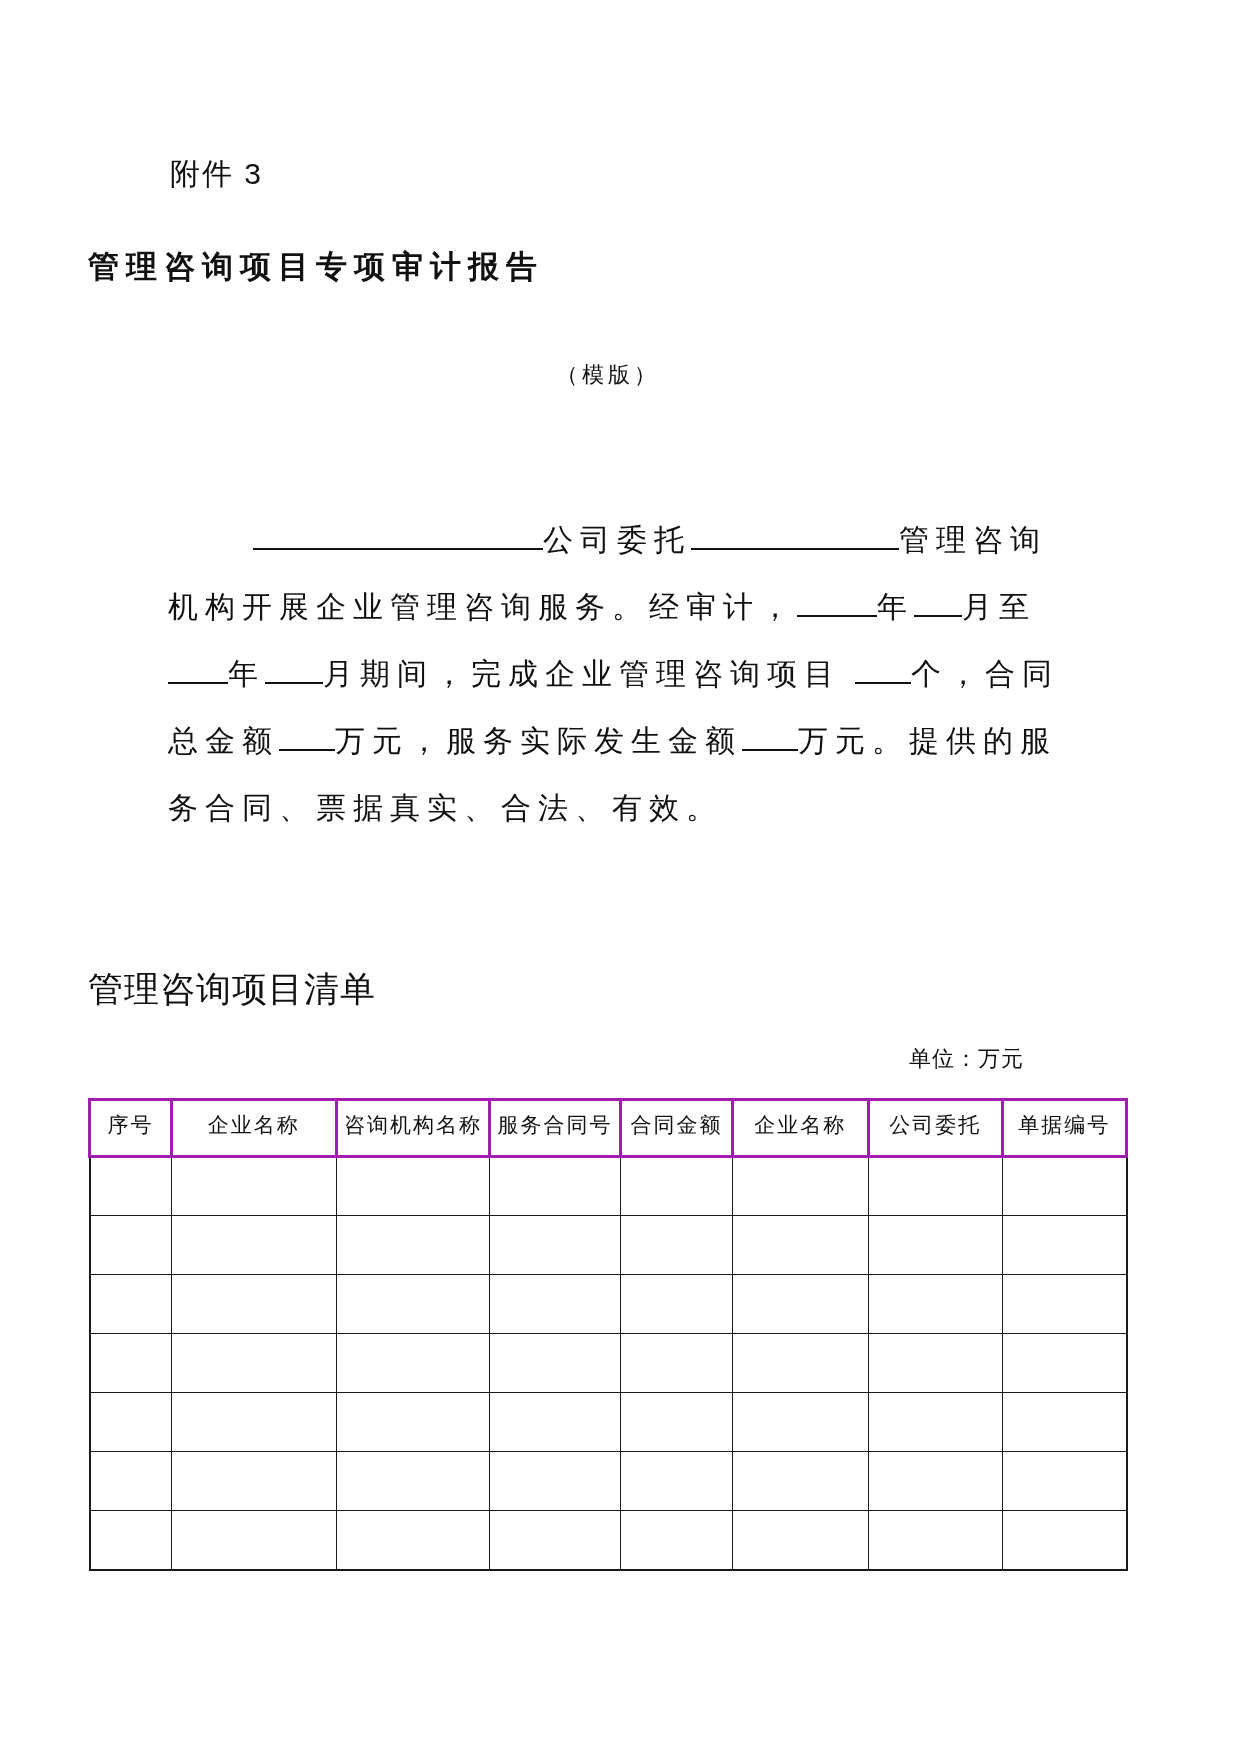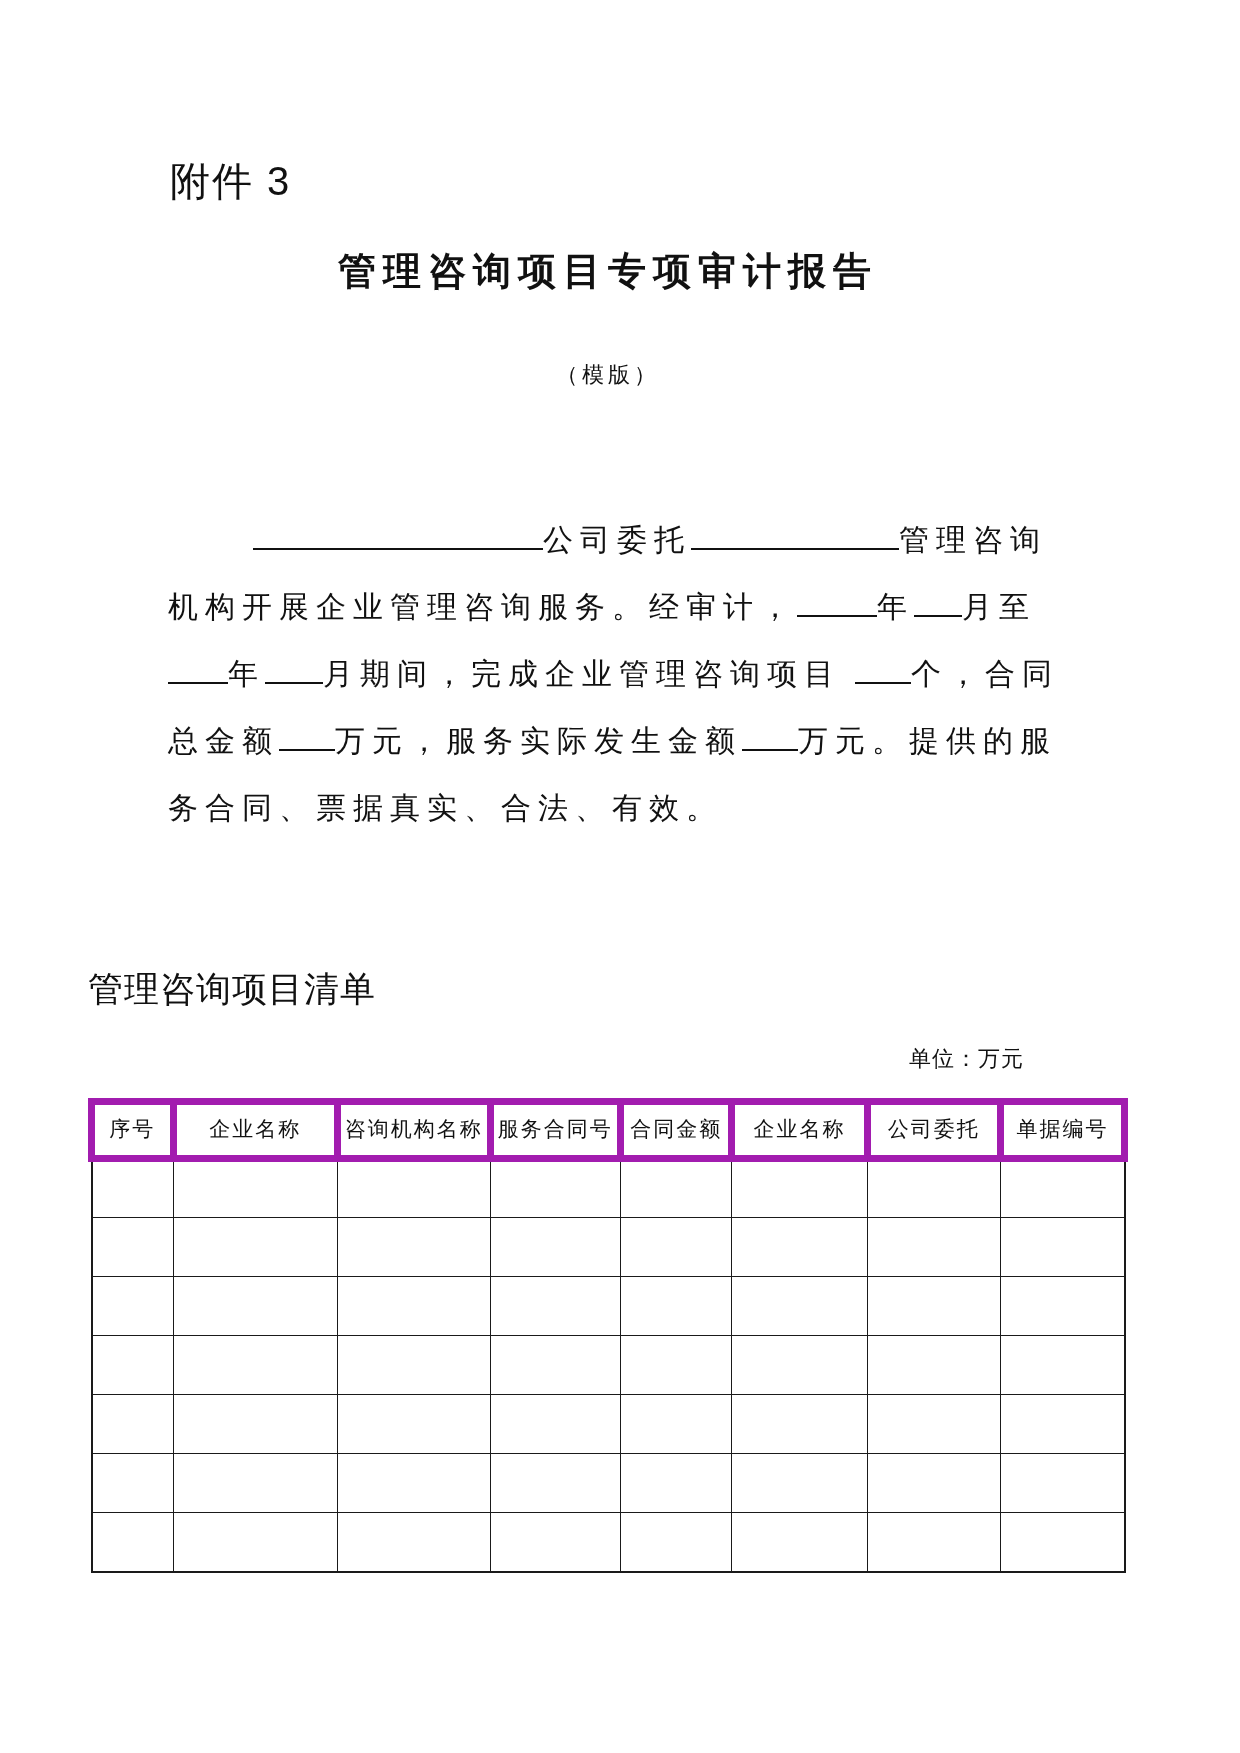--- a/index.html
+++ b/index.html
@@ -11,31 +11,31 @@
     margin: 0 auto;
     background: #ffffff;
     color: #111111;
     font-family: "Liberation Serif", serif;
     overflow: hidden;
   }
   .attachment {
     position: absolute;
     left: 170px;
     top: 154px;
-    font-size: 40px;
+    font-size: 30px;
     letter-spacing: 2px;
     font-family: "Liberation Sans", sans-serif;
   }
   .doc-title {
     position: absolute;
     left: 88px;
     top: 246px;
     width: 1040px;
-    text-align: center;
-    font-size: 38px;
+    text-align: left;
+    font-size: 31px;
     font-weight: bold;
     letter-spacing: 7px;
     font-family: "Liberation Sans", sans-serif;
     white-space: nowrap;
   }
   .doc-subtitle {
     position: absolute;
     left: 88px;
     top: 360px;
     width: 1040px;
@@ -88,21 +88,21 @@
   .project-table {
     position: absolute;
     left: 88px;
     top: 1098px;
     width: 1040px;
     border-collapse: collapse;
     table-layout: fixed;
     border: 2px solid #1a1a1a;
   }
   .project-table th {
-    border: 7px solid #a21caf;
+    border: 3px solid #a21caf;
     height: 57px;
     padding-top: 10px;
     vertical-align: top;
     text-align: center;
     font-size: 21px;
     font-weight: normal;
     letter-spacing: 2px;
     white-space: nowrap;
     overflow: hidden;
   }

